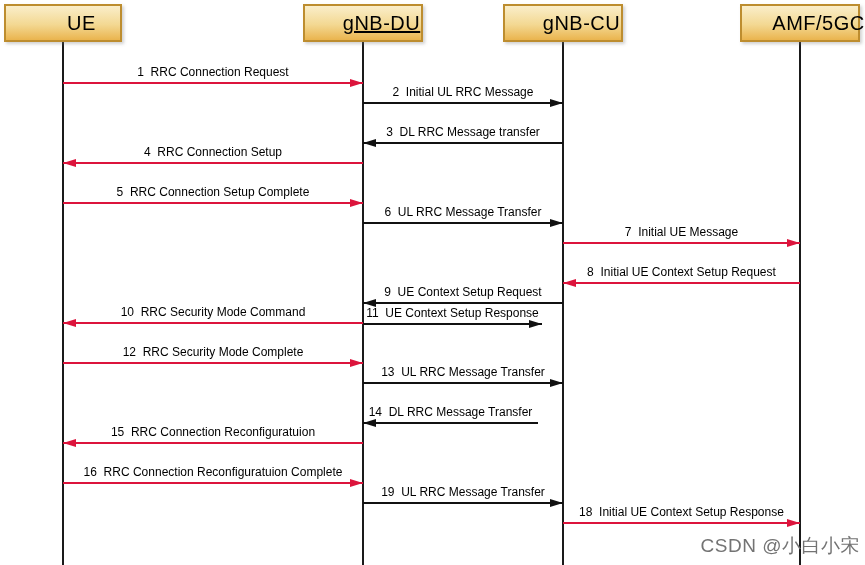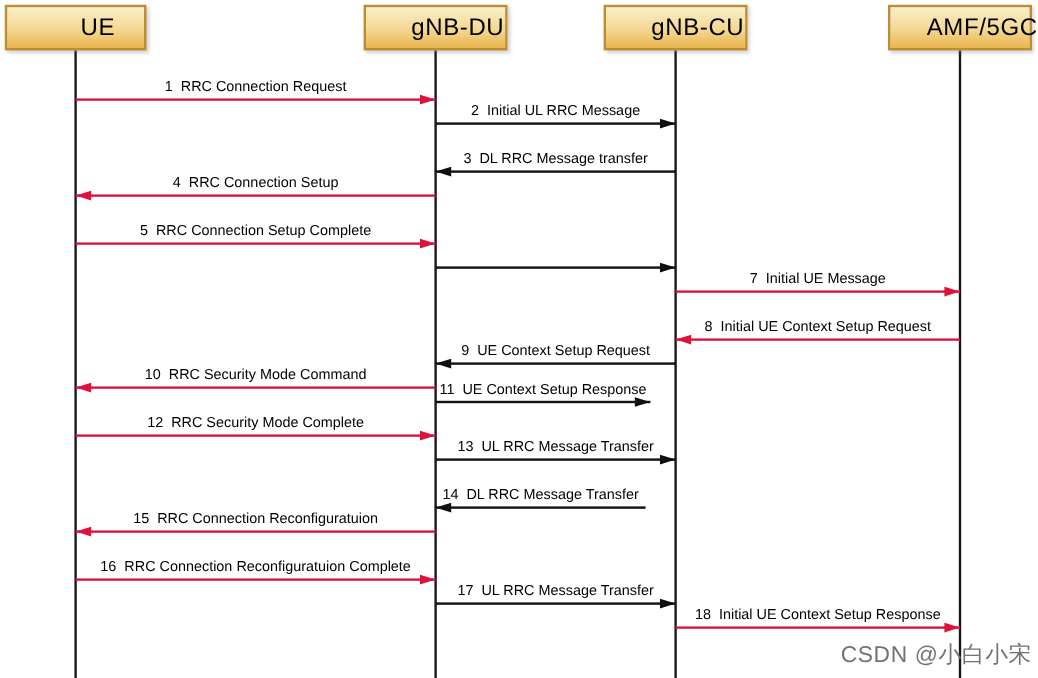--- a/index.html
+++ b/index.html
@@ -115,20 +115,21 @@
         <div class="msg-label">4  RRC Connection Setup</div>
         <div class="msg-line" style="background: rgb(220, 20, 60);"></div>
         <div class="msg-arrow dir-left" style="border-right-color: rgb(220, 20, 60);"></div>
       </div>
       <div class="message" style="left: 63px; top: 184px; width: 300px;">
         <div class="msg-label">5  RRC Connection Setup Complete</div>
         <div class="msg-line" style="background: rgb(220, 20, 60);"></div>
         <div class="msg-arrow dir-right" style="border-left-color: rgb(220, 20, 60);"></div>
       </div>
       <div class="message" style="left: 363px; top: 204px; width: 200px;">
+        <div class="msg-label">6  UL RRC Message Transfer</div>
         <div class="msg-line" style="background: rgb(17, 17, 17);"></div>
         <div class="msg-arrow dir-right" style="border-left-color: rgb(17, 17, 17);"></div>
       </div>
       <div class="message" style="left: 563px; top: 224px; width: 237px;">
         <div class="msg-label">7  Initial UE Message</div>
         <div class="msg-line" style="background: rgb(220, 20, 60);"></div>
         <div class="msg-arrow dir-right" style="border-left-color: rgb(220, 20, 60);"></div>
       </div>
       <div class="message" style="left: 563px; top: 264px; width: 237px; padding-left: 21px;">
         <div class="msg-label">8  Initial UE Context Setup Request</div>
@@ -138,21 +139,21 @@
       <div class="message" style="left: 363px; top: 284px; width: 200px;">
         <div class="msg-label">9  UE Context Setup Request</div>
         <div class="msg-line" style="background: rgb(17, 17, 17);"></div>
         <div class="msg-arrow dir-left" style="border-right-color: rgb(17, 17, 17);"></div>
       </div>
       <div class="message" style="left: 63px; top: 304px; width: 300px;">
         <div class="msg-label">10  RRC Security Mode Command</div>
         <div class="msg-line" style="background: rgb(220, 20, 60);"></div>
         <div class="msg-arrow dir-left" style="border-right-color: rgb(220, 20, 60);"></div>
       </div>
-      <div class="message" style="left: 363px; top: 316px; width: 179px;">
+      <div class="message" style="left: 363px; top: 305px; width: 179px;">
         <div class="msg-label">11  UE Context Setup Response</div>
         <div class="msg-line" style="background: rgb(17, 17, 17);"></div>
         <div class="msg-arrow dir-right" style="border-left-color: rgb(17, 17, 17);"></div>
       </div>
       <div class="message" style="left: 63px; top: 344px; width: 300px;">
         <div class="msg-label">12  RRC Security Mode Complete</div>
         <div class="msg-line" style="background: rgb(220, 20, 60);"></div>
         <div class="msg-arrow dir-right" style="border-left-color: rgb(220, 20, 60);"></div>
       </div>
       <div class="message" style="left: 363px; top: 364px; width: 200px;">
@@ -169,30 +170,30 @@
         <div class="msg-label">15  RRC Connection Reconfiguratuion</div>
         <div class="msg-line" style="background: rgb(220, 20, 60);"></div>
         <div class="msg-arrow dir-left" style="border-right-color: rgb(220, 20, 60);"></div>
       </div>
       <div class="message" style="left: 63px; top: 464px; width: 300px;">
         <div class="msg-label">16  RRC Connection Reconfiguratuion Complete</div>
         <div class="msg-line" style="background: rgb(220, 20, 60);"></div>
         <div class="msg-arrow dir-right" style="border-left-color: rgb(220, 20, 60);"></div>
       </div>
       <div class="message" style="left: 363px; top: 484px; width: 200px;">
-        <div class="msg-label">17  UL RRC Message Transfer</div>
+        <div class="msg-label">19  UL RRC Message Transfer</div>
         <div class="msg-line" style="background: rgb(17, 17, 17);"></div>
         <div class="msg-arrow dir-right" style="border-left-color: rgb(17, 17, 17);"></div>
       </div>
       <div class="message" style="left: 563px; top: 504px; width: 237px; text-decoration: underline;">
         <div class="msg-label">18  Initial UE Context Setup Response</div>
         <div class="msg-line" style="background: rgb(220, 20, 60);"></div>
         <div class="msg-arrow dir-right" style="border-left-color: rgb(220, 20, 60);"></div>
       </div>
     </div>
   <div id="actors-layer">
       <div class="actor-box" style="left: 4px; width: 118px;">UE</div>
-      <div class="actor-box" style="left: 303px; width: 120px;">gNB-DU</div>
+      <div class="actor-box" style="left: 303px; width: 120px; text-decoration: underline;">gNB-DU</div>
       <div class="actor-box" style="left: 503px; width: 120px;">gNB-CU</div>
       <div class="actor-box" style="left: 740px; width: 120px;">AMF/5GC</div>
     </div>
   <div class="watermark" style="color: #737373;">CSDN @小白小宋</div>
 </div>
 
 </body></html>

